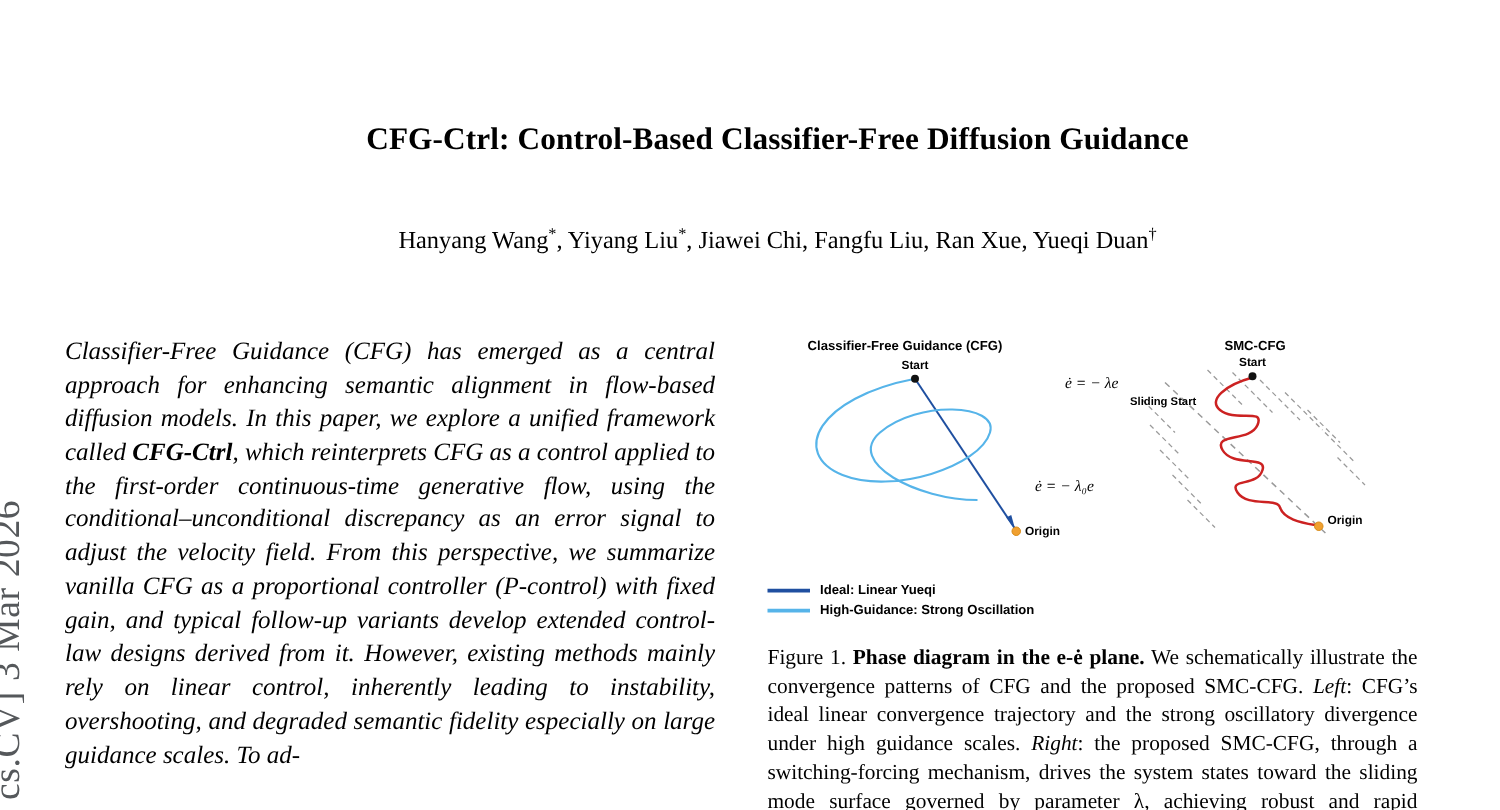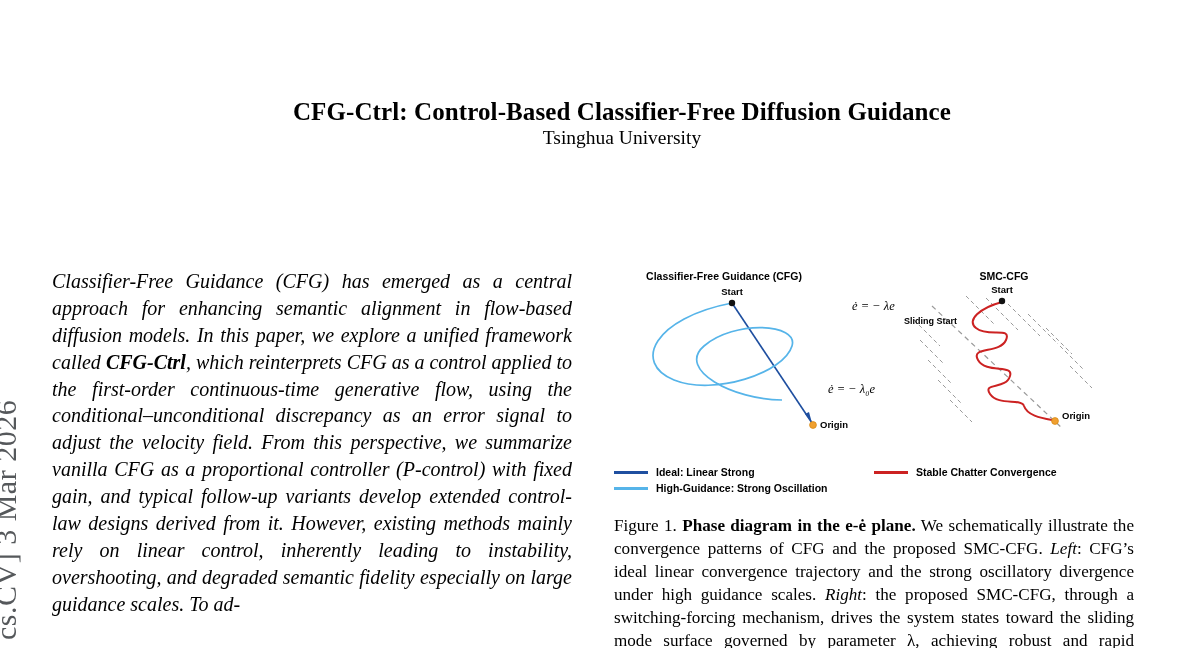--- a/index.html
+++ b/index.html
@@ -152,21 +152,28 @@
 <body>
 
 <div id="arxiv-stamp">
   <div class="vtext">cs.CV]  3 Mar 2026</div>
 </div>
 
 <div id="page">
 
   <div id="title">CFG-Ctrl: Control-Based Classifier-Free Diffusion Guidance</div>
 
-  <div id="affil">Tsinghua University</div>
+  <div id="authors">
+    <span>Hanyang Wang</span><span class="sup">*</span>,
+    <span>Yiyang Liu</span><span class="sup">*</span>,
+    <span>Jiawei Chi</span>,
+    <span>Fangfu Liu</span>,
+    <span>Ran Xue</span>,
+    <span>Yueqi Duan</span><span class="sup">†</span>
+  </div>
 
   <div id="cols">
 
     <div class="col">
       <div id="abstract-text"><span>Classifier-Free Guidance (CFG) has emerged as a central approach for enhancing semantic alignment in flow-based diffusion models. In this paper, we explore a unified framework called </span><b>CFG-Ctrl</b><span>, which reinterprets CFG as a control applied to the first-order continuous-time generative flow, using the conditional–unconditional discrepancy as an error signal to adjust the velocity field. From this perspective, we summarize vanilla CFG as a proportional controller (P-control) with fixed gain, and typical follow-up variants develop extended control-law designs derived from it. However, existing methods mainly rely on linear control, inherently leading to instability, overshooting, and degraded semantic fidelity especially on large guidance scales. To ad-</span></div>
     </div>
 
     <div class="col">
       <div id="figure-block">
 
@@ -221,32 +228,28 @@
             <text x="448" y="151" font-family="Liberation Sans, sans-serif" font-size="9.5" font-weight="bold">Origin</text>
 
             <text x="238" y="42" font-family="Liberation Serif, serif" font-size="12.5" font-style="italic">ė = − λe</text>
           </svg>
         </div>
 
         <div id="legend">
           <div class="legend-col">
             <div class="legend-row">
               <span class="swatch" style="border-top-color:#1f4fa0"></span>
-              <span>Ideal: Linear Strong</span>
+              <span>Ideal: Linear Yueqi</span>
             </div>
             <div class="legend-row">
               <span class="swatch" style="border-top-color:#56b4e9"></span>
               <span>High-Guidance: Strong Oscillation</span>
             </div>
           </div>
           <div class="legend-col">
-            <div class="legend-row">
-              <span class="swatch" style="border-top-color:#cc2222"></span>
-              <span>Stable Chatter Convergence</span>
-            </div>
           </div>
         </div>
 
         <div id="caption"><span>Figure 1.</span> <b>Phase diagram in the e-ė plane.</b><span> We schematically illustrate the convergence patterns of CFG and the proposed SMC-CFG. </span><i>Left</i><span>:  CFG’s ideal linear convergence trajectory and the strong oscillatory divergence under high guidance scales. </span><i>Right</i><span>: the proposed SMC-CFG, through a switching-forcing mechanism, drives the system states toward the sliding mode surface governed by parameter λ, achieving robust and rapid convergence.</span></div>
 
       </div>
     </div>
 
   </div>
 </div>

